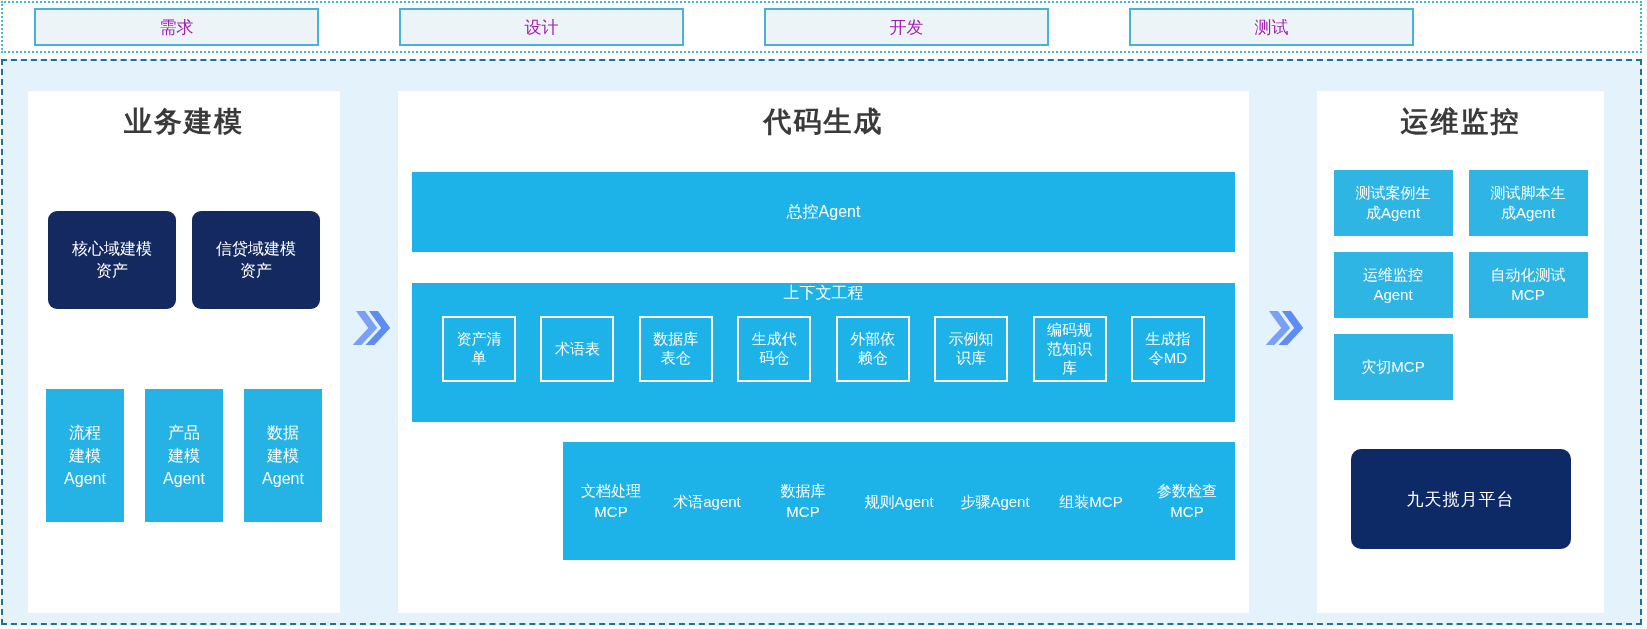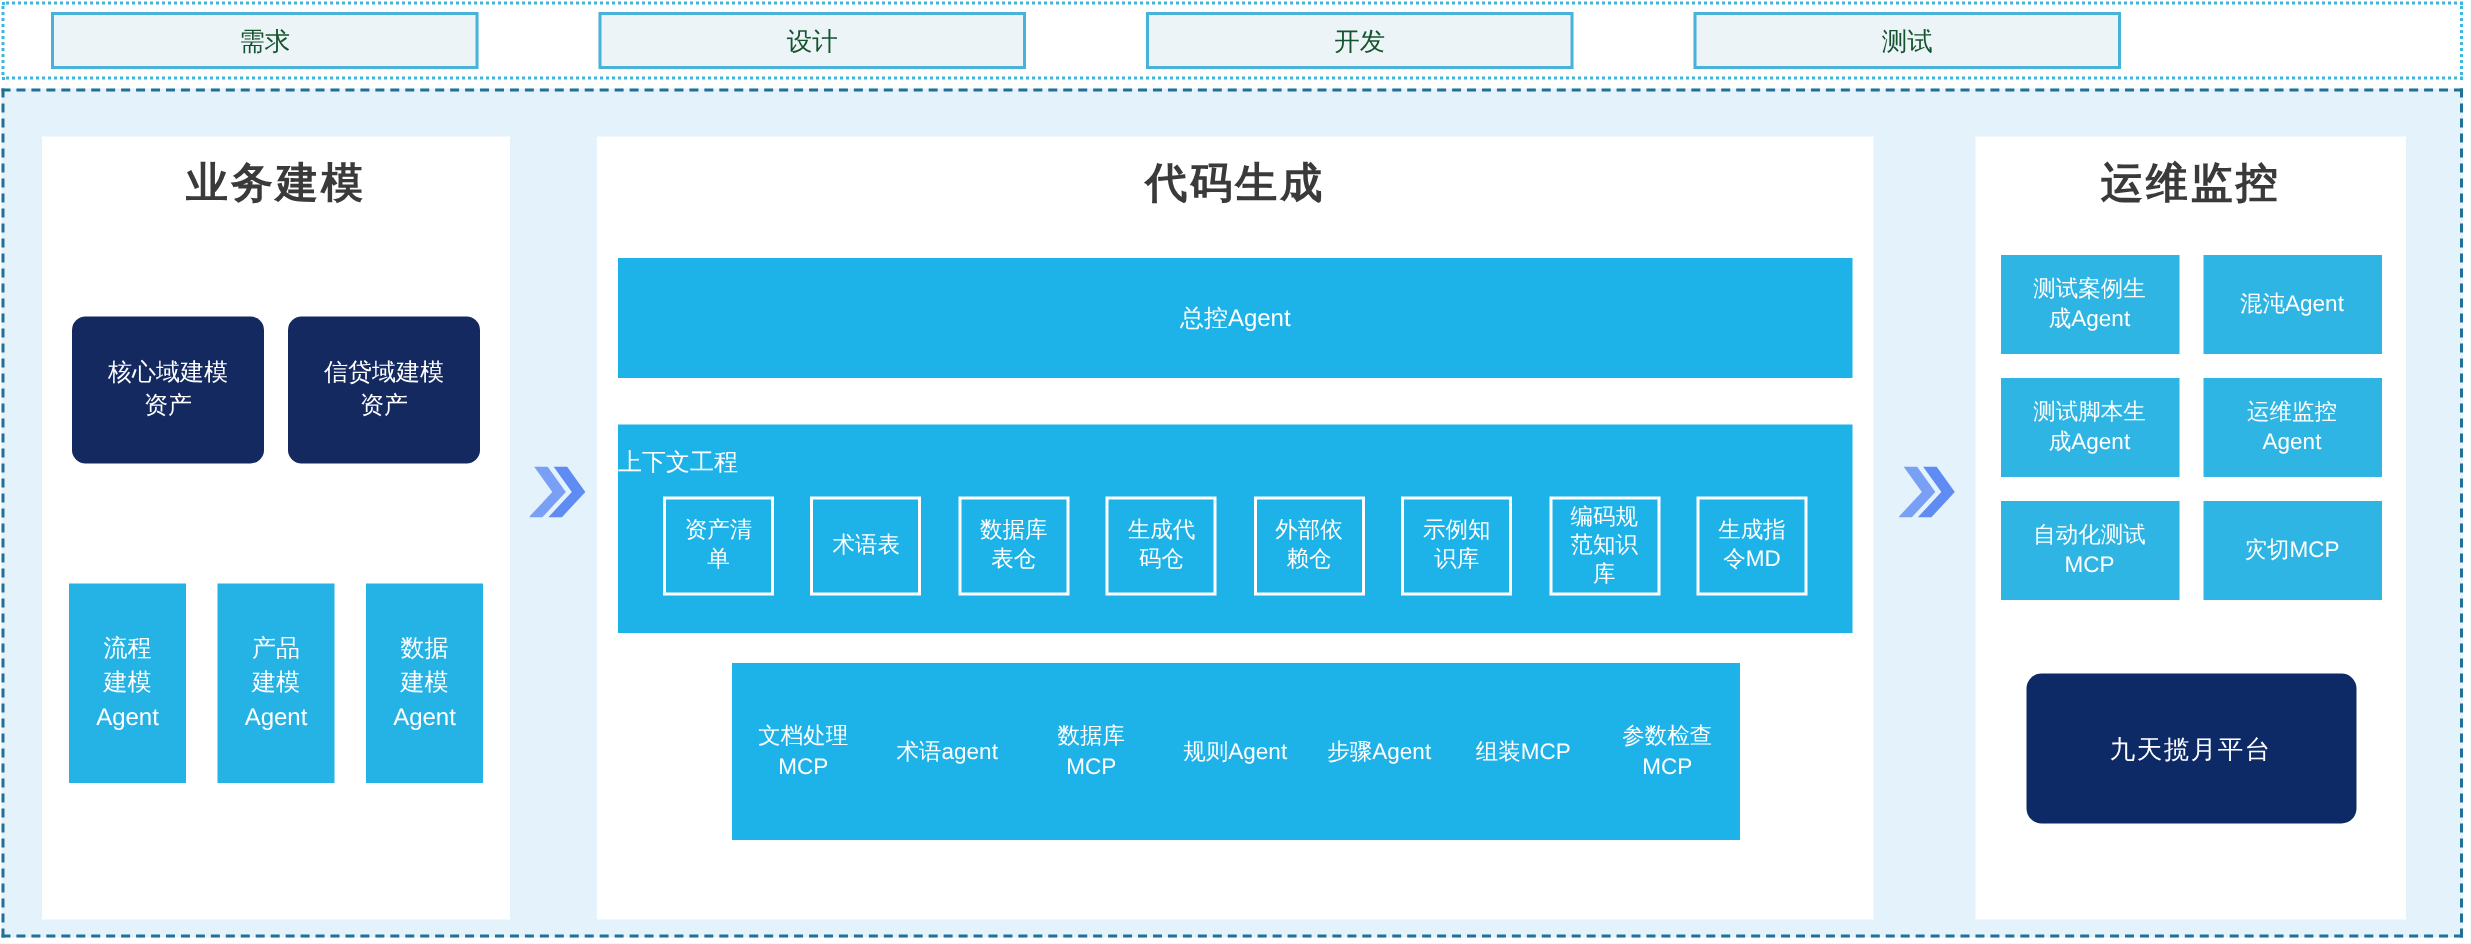--- a/index.html
+++ b/index.html
@@ -11,21 +11,21 @@
   
   .phase-bar {
     position:absolute; left:1px; top:1px; width:1641px; height:52px;
     box-sizing:border-box; border:2px dotted #3fb6dc; background:#ffffff;
     display:flex; align-items:center;
   }
   .phase-box {
     box-sizing:border-box; width:285px; height:38px;
     background:#edf4f8; border:2px solid #49b2d8;
     display:flex; align-items:center; justify-content:center;
-    font-size:17px; color:#14532d;
+    font-size:17px; color:#a21caf;
   }
   .phase-box:first-child { margin-left:31px; }
   .phase-box + .phase-box { margin-left:80px;justify-content:center; }
 
   
   .main {
     position:absolute; left:1px; top:59px; width:1641px; height:566px;
     box-sizing:border-box; border:2px dashed #20719a; background:#e4f2fb;
   }
   .panel {
@@ -56,32 +56,32 @@
     display:flex; align-items:center; justify-content:center;
     text-align:center; font-size:16px; white-space:pre-line; line-height:1.45;
   }
 
   
   .master-bar {
     margin:31px 14px 0; height:80px; background:#1db2e8; color:#ffffff;
     display:flex; align-items:center; justify-content:center; font-size:16px;text-align:center;
   }
   .context-block { margin:31px 14px 0; height:139px; background:#1db2e8; box-sizing:border-box; }
-  .context-title { color:#ffffff; font-size:16px; padding-top:15px; }
+  .context-title { text-align:center; color:#ffffff; font-size:16px; padding-top:0; }
   .ctx-row {
     display:flex; justify-content:space-between; align-items:center;
     padding:0 30px; margin-top:12px;
   }
   .ctx-box {
     box-sizing:border-box; min-width:74px; min-height:66px;
     border:2px solid #ffffff; color:#ffffff; font-size:15px;
     display:flex; align-items:center; justify-content:center;
     text-align:center; white-space:pre-line; line-height:1.25; padding:3px 4px;
   }
-  .mcp-row { display:flex; justify-content:center; padding:0 14px; margin-top:20px; }
+  .mcp-row { display:flex; justify-content:flex-end; padding:0 14px; margin-top:20px; }
   .mcp-box {
     box-sizing:border-box; width:96px; height:118px; background:#1db2e8;
     color:#ffffff; font-size:15px; display:flex; align-items:center;
     justify-content:center; text-align:center; white-space:pre-line; line-height:1.4;
   }
 
   
   .ops-grid {
     display:grid; grid-template-columns:119px 119px;
     column-gap:15px; row-gap:34px; justify-content:center; margin-top:29px;gap:16px;
@@ -188,21 +188,20 @@
       <polygon points="0,0 9,0 23,17 9,34 0,34 14,17" fill="#7aa0f5"></polygon>
       <polygon points="13,0 22,0 36,17 22,34 13,34 27,17" fill="#5e8cf2"></polygon>
     </g>
   </svg>
 
   <div class="panel" id="panel-ops">
     <div class="panel-title">运维监控</div>
     <div class="ops-grid">
       <div class="ops-box">测试案例生
 成Agent</div>
-      <div class="ops-box">混沌Agent</div>
       <div class="ops-box">测试脚本生
 成Agent</div>
       <div class="ops-box">运维监控
 Agent</div>
       <div class="ops-box">自动化测试
 MCP</div>
       <div class="ops-box">灾切MCP</div>
     </div>
     <div class="platform-box">九天揽月平台</div>
   </div>

